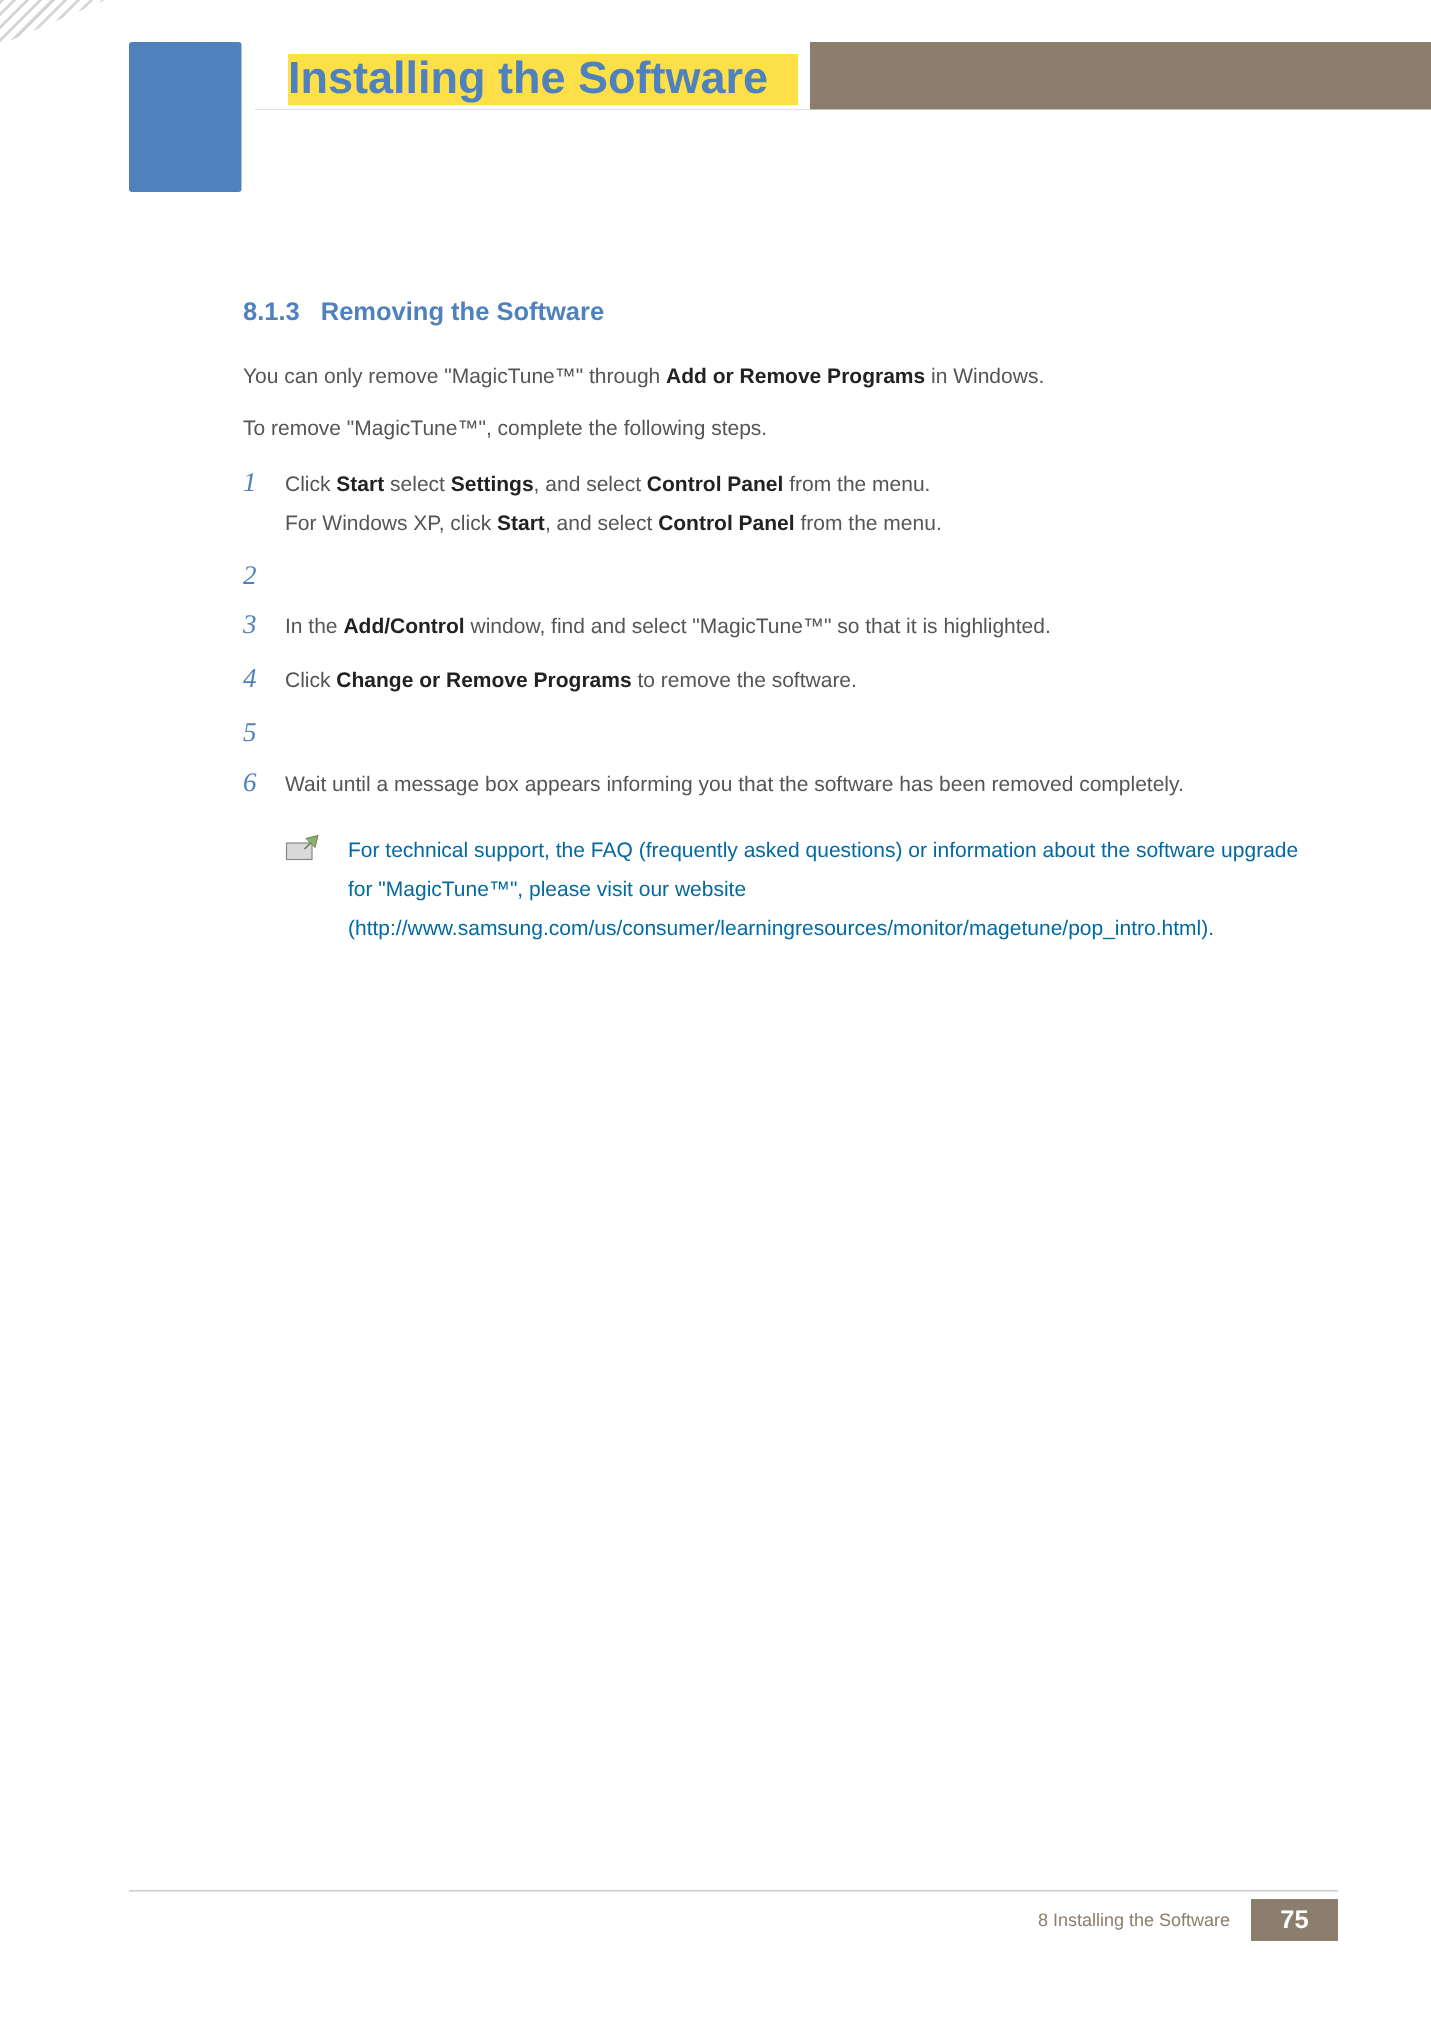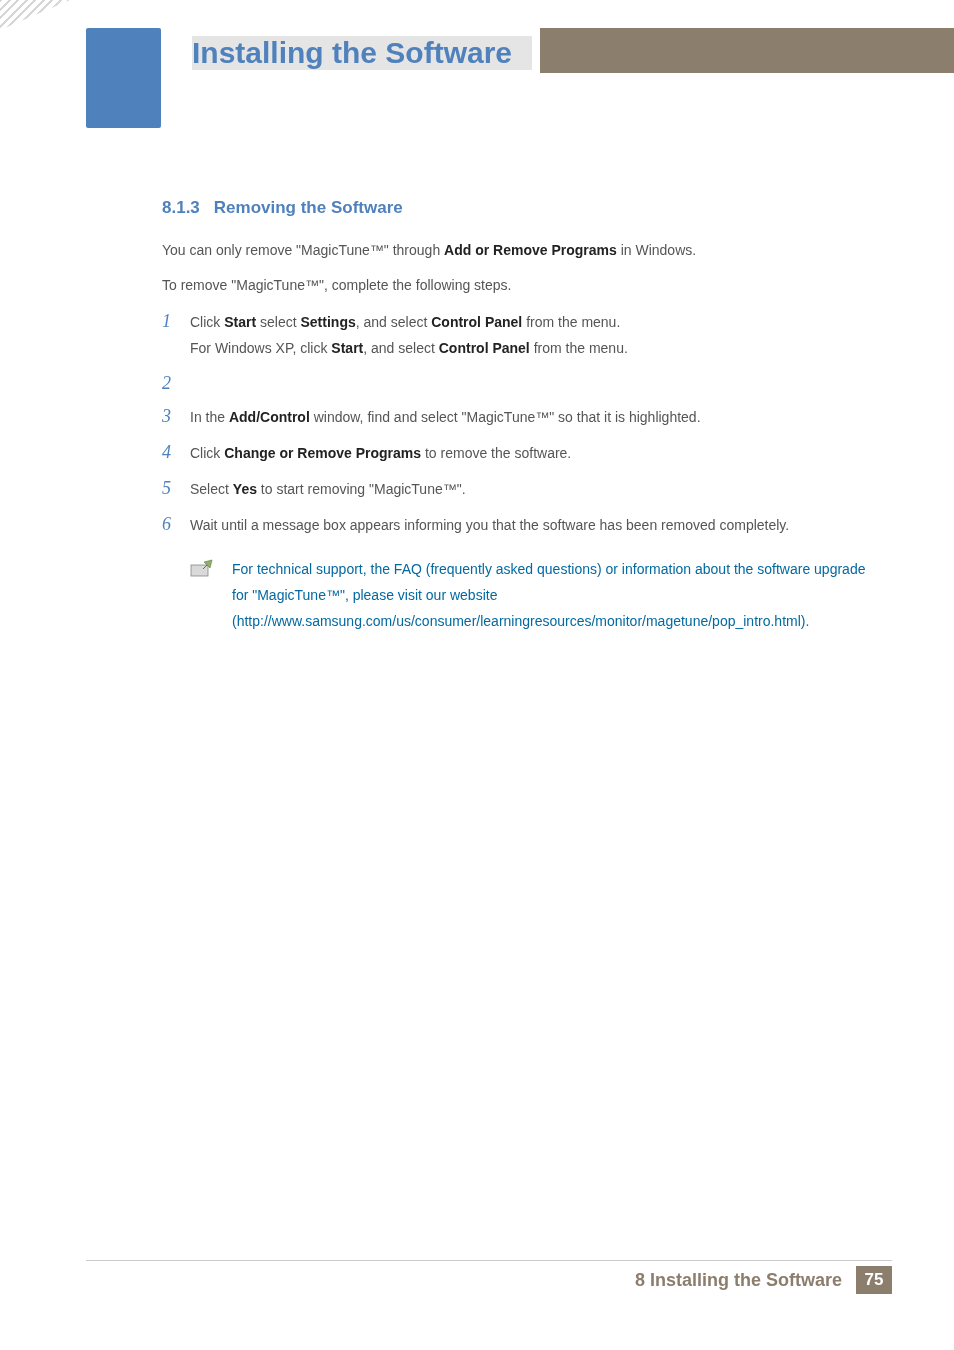--- a/index.html
+++ b/index.html
@@ -41,21 +41,21 @@
     position: relative;
     top: -4px;
   }
   .chapter-title {
     position: absolute;
     top: 36px;
     left: 192px;
     font-size: 30px;
     font-weight: 700;
     color: #4f81bd;
-    background: #e5e5e5;
+    background: #fde047;
     padding-right: 20px;
     z-index: 2;
   }
   .white-cover {
     position: absolute;
     top: 28px; left: 170px;
     right: 0;
     height: 45px;
     background: #8b7e6d;
     z-index: 0;
@@ -138,26 +138,26 @@
     justify-content: flex-end;
     gap: 14px;
   }
   .footer-rule {
     position: absolute;
     left: 0; right: 0; top: -6px;
     height: 1px;
     background: #ccc;
   }
   .footer-chapter {
-    font-size: 18px;
-    font-weight: 700;
+    font-size: 12px;
+    font-weight: 400;
     color: #8b7e6d;
   }
   .footer-pagebox {
-    width: 36px; height: 28px;
+    width: 58px; height: 28px;
     background: #8b7e6d;
     color: #fff;
     font-size: 17px;
     font-weight: 700;
     display: flex;
     align-items: center;
     justify-content: center;
   }
 </style>
 </head>
@@ -202,23 +202,20 @@
         </div>
       </div>
       <div class="step">
         <div class="step-num">4</div>
         <div class="step-body">
           <div>Click <b>Change or Remove Programs</b> to remove the software.</div>
         </div>
       </div>
       <div class="step">
         <div class="step-num">5</div>
-        <div class="step-body">
-          <div>Select <b>Yes</b> to start removing "MagicTune™".</div>
-        </div>
       </div>
       <div class="step">
         <div class="step-num">6</div>
         <div class="step-body">
           <div>Wait until a message box appears informing you that the software has been removed completely.</div>
         </div>
       </div>
     </div>
 
   <div class="note-row">

